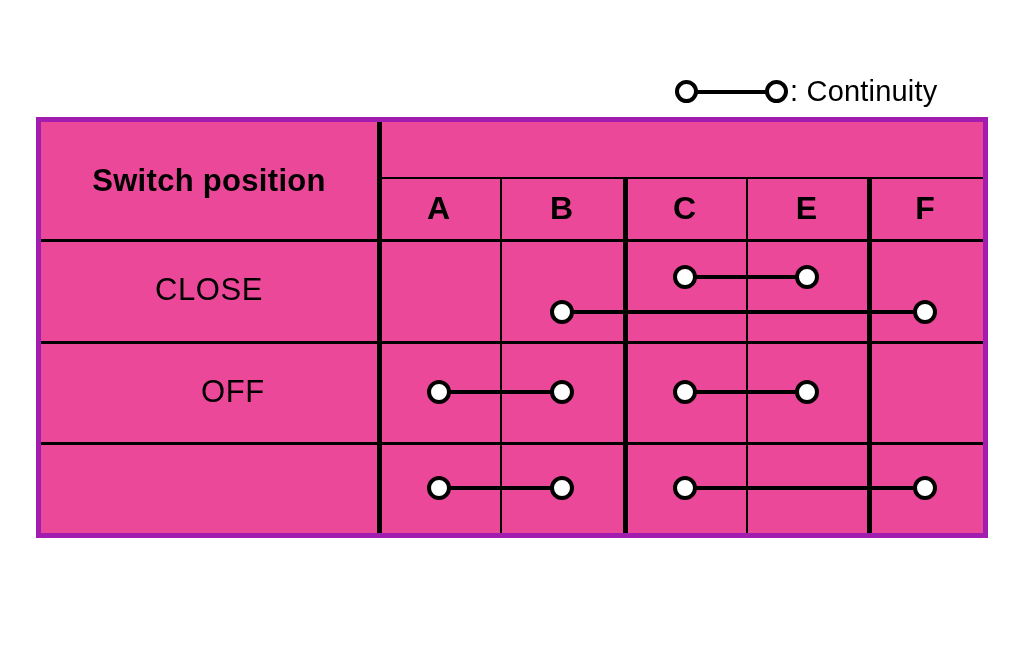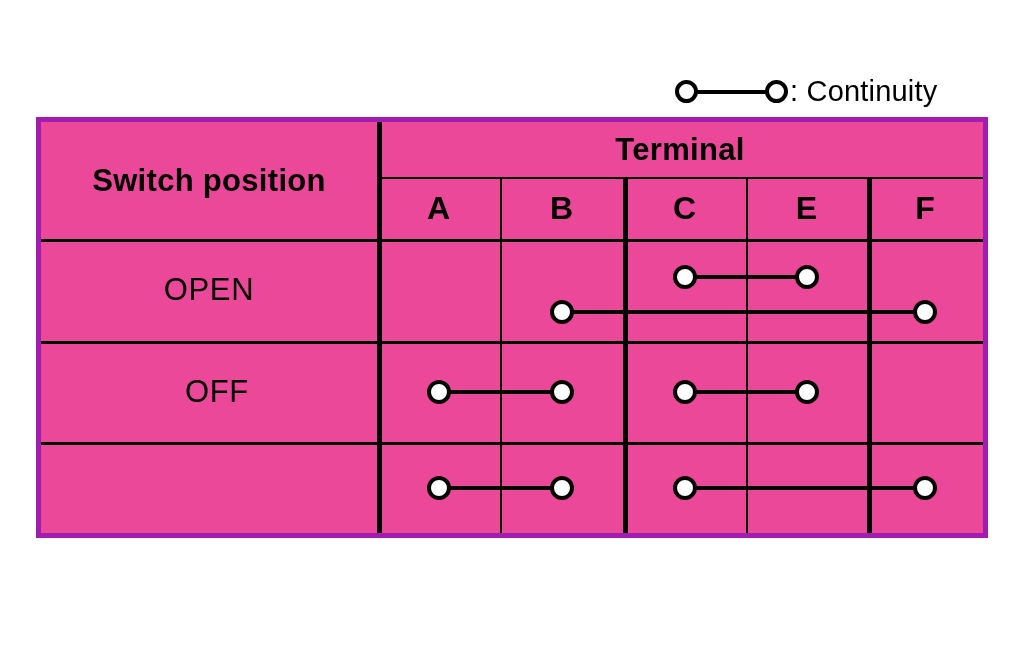--- a/index.html
+++ b/index.html
@@ -167,30 +167,29 @@
     <div class="vrule" style="left:705px; top:55px; height:356px;"></div>
     <div class="vrule thick" style="left:826px; top:55px; height:356px;"></div>
 
     <div class="hrule thin" style="left:336px; top:55px; width:606px;"></div>
     <div class="hrule" style="top:117px; width:942px;"></div>
     <div class="hrule" style="top:219px; width:942px;"></div>
     <div class="hrule" style="top:320px; width:942px;"></div>
 
     <div class="cell-text hdr-switch" style="left:0px; top:0px; width:336px; height:117px;">Switch position</div>
 
-    <div class="cell-text hdr-terminal" style="left:336px; top:0px; width:606px; height:55px;">Terminal</div>
 
     <div class="cell-text hdr-letter" style="left:336px; top:55px; width:123px; height:62px;">A</div>
     <div class="cell-text hdr-letter" style="left:459px; top:55px; width:123px; height:62px;">B</div>
     <div class="cell-text hdr-letter" style="left:582px; top:55px; width:123px; height:62px;">C</div>
     <div class="cell-text hdr-letter" style="left:705px; top:55px; width:121px; height:62px;">E</div>
     <div class="cell-text hdr-letter" style="left:826px; top:55px; width:116px; height:62px;">F</div>
 
-    <div class="cell-text row-label" style="left:0px; top:117px; width:336px; height:102px;">OPEN</div>
-    <div class="cell-text row-label" style="left:0px; top:219px; width:352px; height:101px;border-radius:12px;">OFF</div>
+    <div class="cell-text row-label" style="left:0px; top:117px; width:336px; height:102px;">CLOSE</div>
+    <div class="cell-text row-label" style="left:16px; top:219px; width:352px; height:101px;border-radius:12px;">OFF</div>
 
     <div class="conn-layer" id="conn-layer">
         <div class="conn-line" style="left: 643.5px; width: 122px; top: 152.74px;"></div>
         <div class="conn-dot" style="left: 631.5px; top: 142.74px;"></div>
         <div class="conn-dot" style="left: 753.5px; top: 142.74px;"></div>
         <div class="conn-line" style="left: 520.5px; width: 363.5px; top: 188.44px;"></div>
         <div class="conn-dot" style="left: 508.5px; top: 178.44px;"></div>
         <div class="conn-dot" style="left: 872px; top: 178.44px;"></div>
         <div class="conn-line" style="left: 397.5px; width: 123px; top: 267.5px;"></div>
         <div class="conn-dot" style="left: 385.5px; top: 257.5px;"></div>

